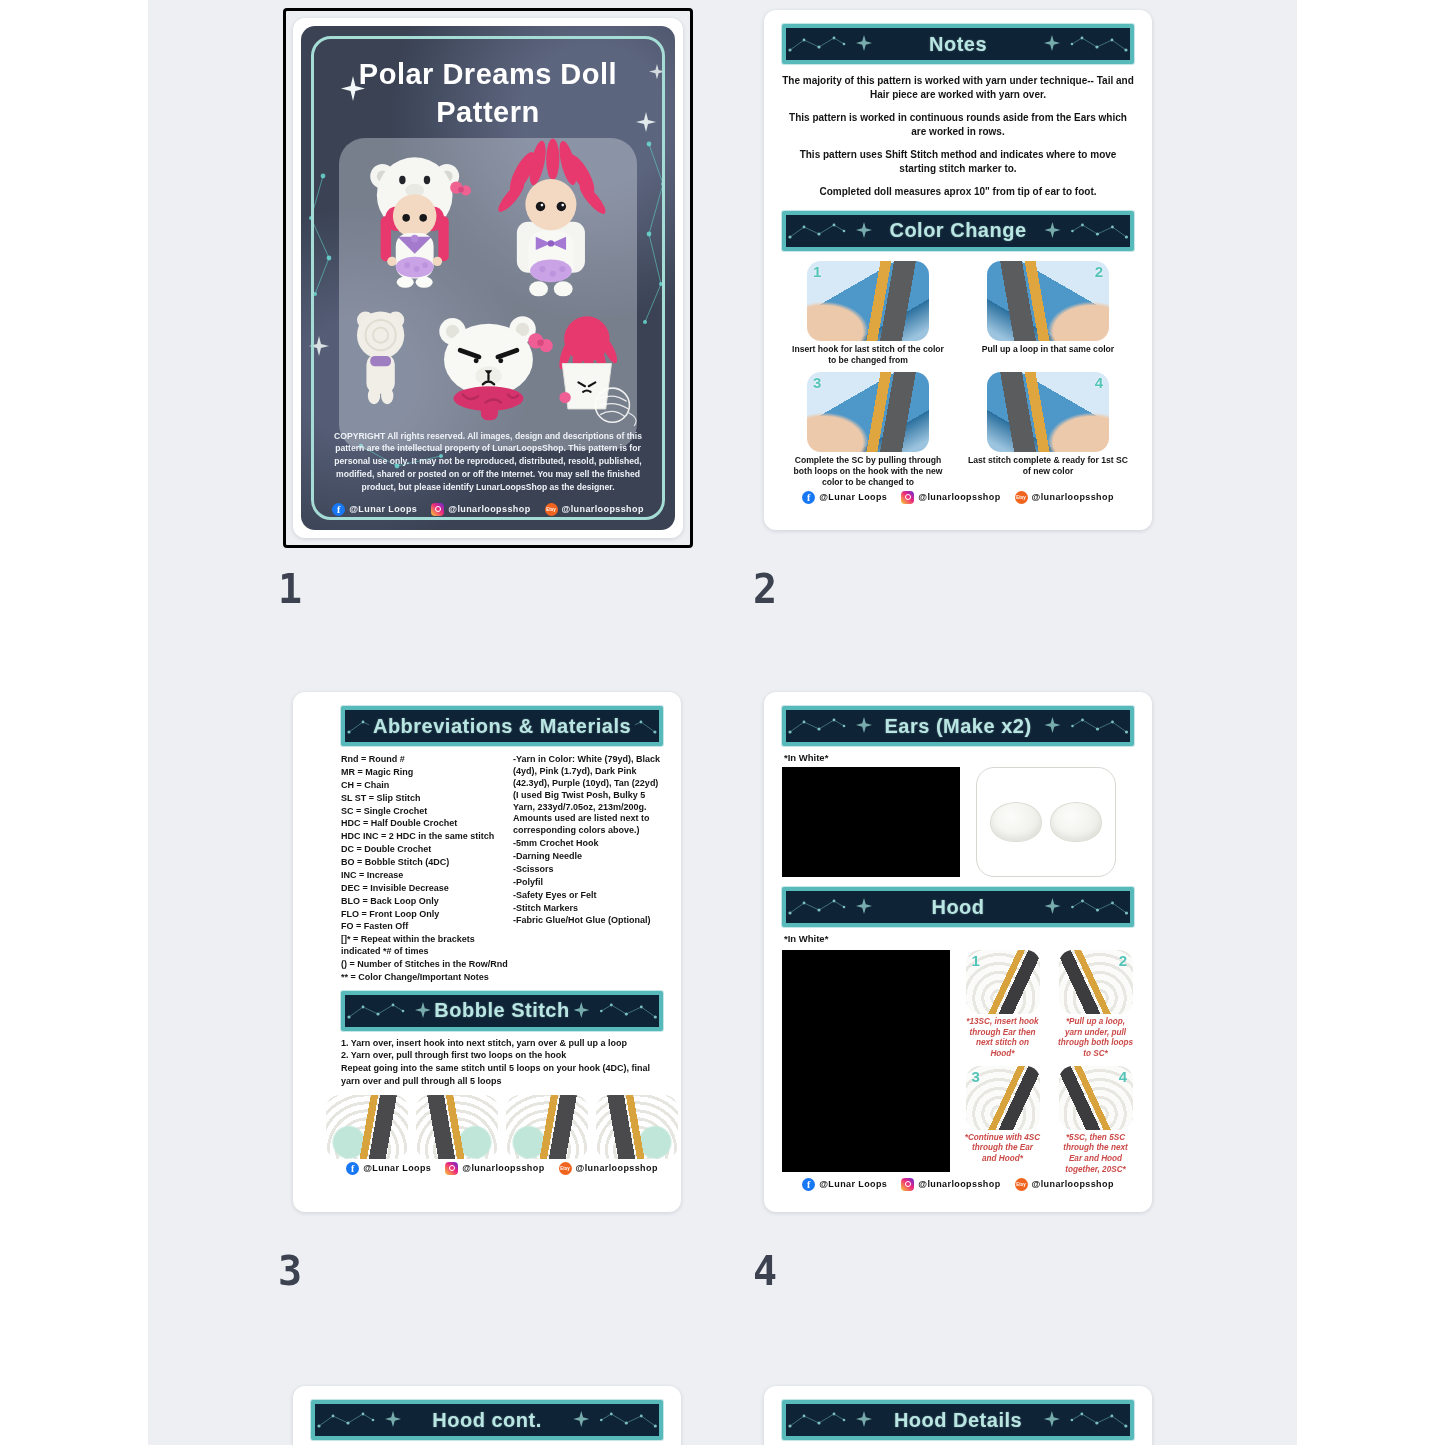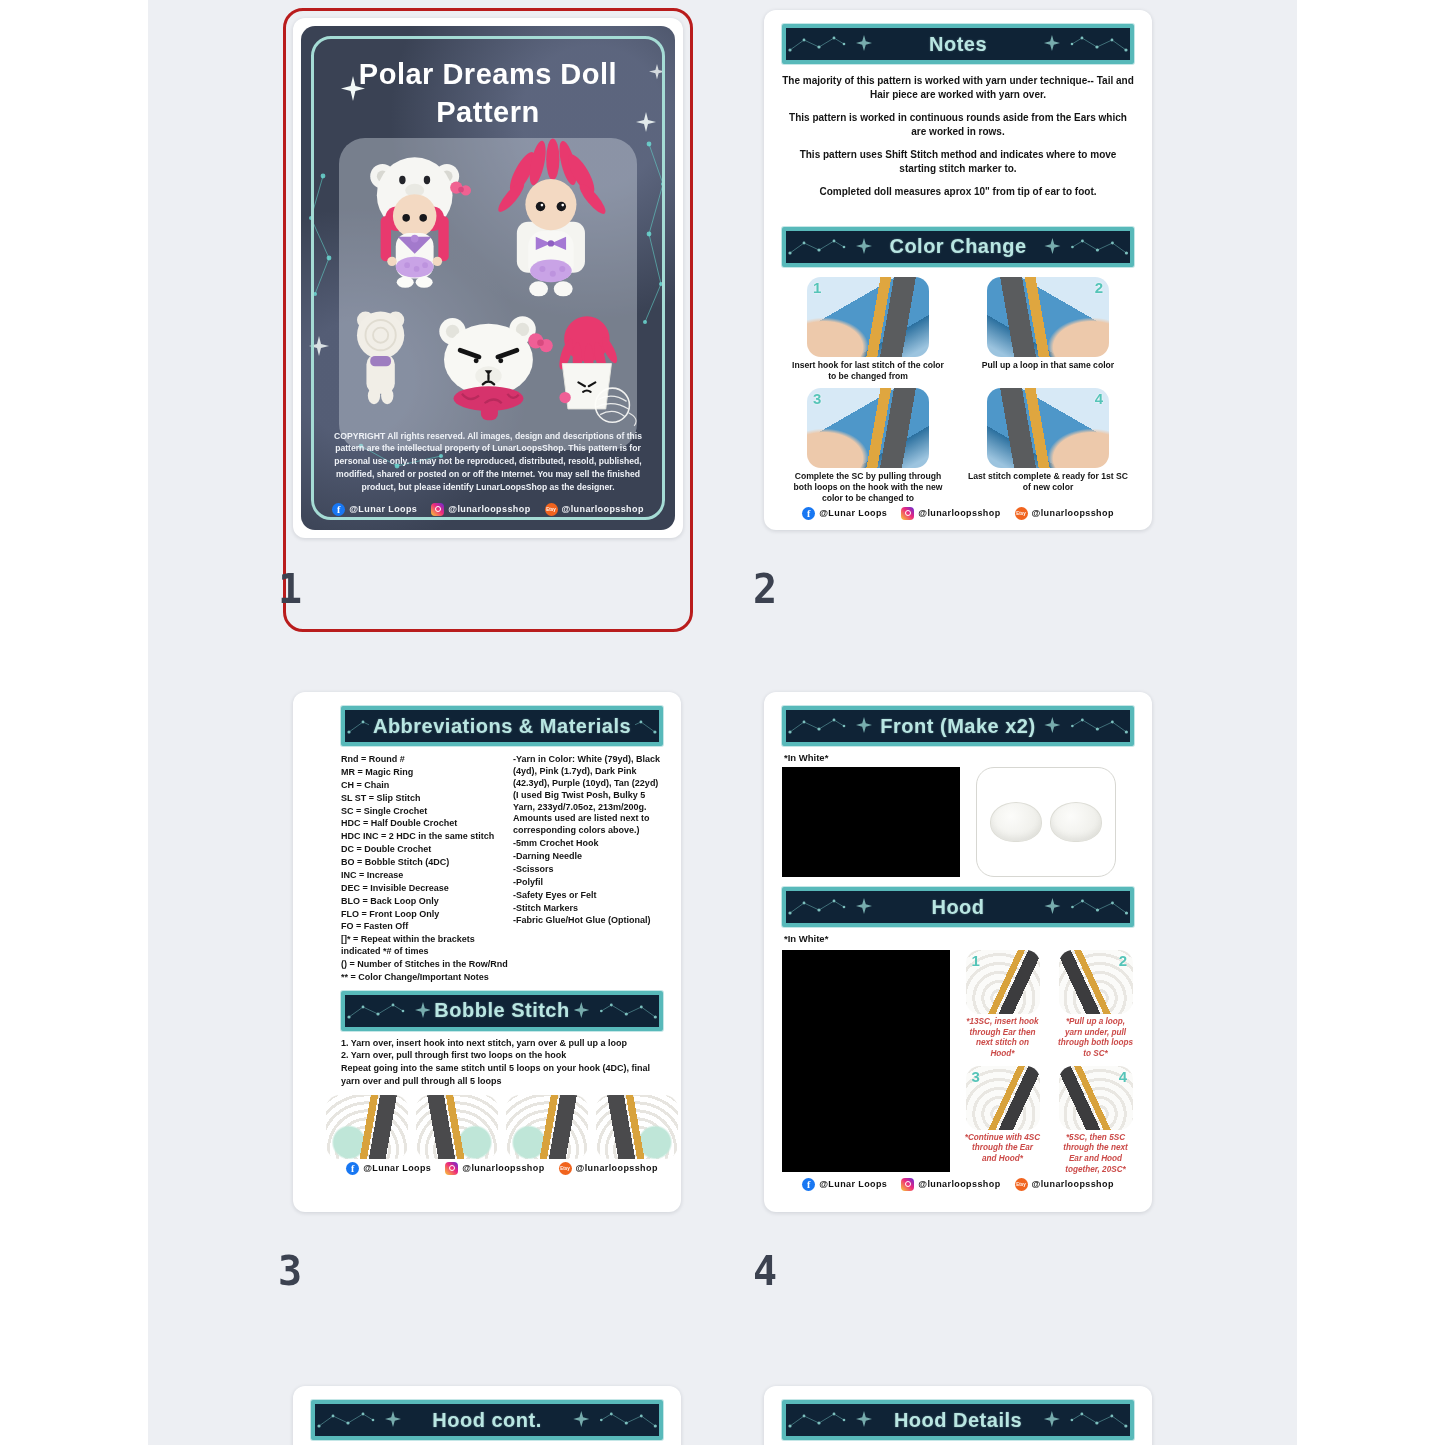--- a/index.html
+++ b/index.html
@@ -5,22 +5,22 @@
   * { margin:0; padding:0; box-sizing:border-box; }
   html,body { width:1445px; height:1445px; background:#ffffff; overflow:hidden;
     font-family:"Liberation Sans", sans-serif; }
   .stage { position:absolute; left:0; top:0; width:1445px; height:1445px; }
 
   .strip { position:absolute; left:148px; top:0; width:1149px; height:1445px; background:#edeff3; }
 
   .page-card { position:absolute; width:388px; height:520px; background:#ffffff; border-radius:12px;
     box-shadow:0 1px 4px rgba(20,25,40,.14); padding:14px 18px; display:flex; flex-direction:column; overflow:hidden; }
 
-  .sel-ring { position:absolute; left:283px; top:8px; width:410px; height:624px; border:3px solid #b91c1c;
-    border-radius:20px; padding:7px; }
+  .sel-ring { position:absolute; left:283px; top:8px; width:410px; height:540px; border:3px solid #000000;
+    border-radius:4px; padding:7px; }
   .sel-ring .page-card { position:relative; left:0; top:0; width:390px; height:520px; }
 
   .pagenum { position:absolute; font-family:"DejaVu Sans Mono", monospace; font-size:40px; font-weight:600;
     color:#3c4250; }
 
   
   .pill { flex:none; height:40px; border:4px solid #58b9ba; background:#0f2336; border-radius:2px;
     display:flex; align-items:center; justify-content:center; gap:4px; box-shadow:0 0 0 1px rgba(88,185,186,.35);
     overflow:hidden; }
   .pill-title { color:#b9e6e2; font-size:20px; font-weight:700; letter-spacing:.5px; white-space:nowrap;
@@ -309,21 +309,21 @@
             <circle cx="48" cy="6" r="1.4" fill="#8fdcd6"></circle>
     <circle cx="58" cy="12" r="1.3" fill="#8fdcd6"></circle>
     <path d="M78 3 L79.8 9.2 L86 11 L79.8 12.8 L78 19 L76.2 12.8 L70 11 L76.2 9.2 Z" fill="#9fe0da" opacity="0.85"></path>
   </svg>
 </span>
     </div>
     <p class="note-p">The majority of this pattern is worked with yarn under technique-- Tail and Hair piece are worked with yarn over.</p>
     <p class="note-p">This pattern is worked in continuous rounds aside from the Ears which are worked in rows.</p>
     <p class="note-p">This pattern uses Shift Stitch method and indicates where to move starting stitch marker to.</p>
     <p class="note-p">Completed doll measures aprox 10" from tip of ear to foot.</p>
-    <div class="pill" style="margin-top:28px;">
+    <div class="pill" style="margin-top:12px;">
       <span class="pill-deco">
   <svg width="92" height="24" viewBox="0 0 92 24" xmlns="http://www.w3.org/2000/svg">
     <polyline points="4,18 18,8 33,15 48,6 58,12" fill="none" stroke="#7fd4cf" stroke-width="1" opacity="0.5"></polyline>
     <circle cx="4" cy="18" r="1.6" fill="#8fdcd6"></circle>
             <circle cx="18" cy="8" r="1.4" fill="#8fdcd6"></circle>
     <circle cx="33" cy="15" r="1.6" fill="#8fdcd6"></circle>
             <circle cx="48" cy="6" r="1.4" fill="#8fdcd6"></circle>
     <circle cx="58" cy="12" r="1.3" fill="#8fdcd6"></circle>
     <path d="M78 3 L79.8 9.2 L86 11 L79.8 12.8 L78 19 L76.2 12.8 L70 11 L76.2 9.2 Z" fill="#9fe0da" opacity="0.85"></path>
   </svg>
@@ -506,21 +506,21 @@
   <svg width="92" height="24" viewBox="0 0 92 24" xmlns="http://www.w3.org/2000/svg">
     <polyline points="4,18 18,8 33,15 48,6 58,12" fill="none" stroke="#7fd4cf" stroke-width="1" opacity="0.5"></polyline>
     <circle cx="4" cy="18" r="1.6" fill="#8fdcd6"></circle>
             <circle cx="18" cy="8" r="1.4" fill="#8fdcd6"></circle>
     <circle cx="33" cy="15" r="1.6" fill="#8fdcd6"></circle>
             <circle cx="48" cy="6" r="1.4" fill="#8fdcd6"></circle>
     <circle cx="58" cy="12" r="1.3" fill="#8fdcd6"></circle>
     <path d="M78 3 L79.8 9.2 L86 11 L79.8 12.8 L78 19 L76.2 12.8 L70 11 L76.2 9.2 Z" fill="#9fe0da" opacity="0.85"></path>
   </svg>
 </span>
-      <span class="pill-title">Front (Make x2)</span>
+      <span class="pill-title">Ears (Make x2)</span>
       <span class="pill-deco flip">
   <svg width="92" height="24" viewBox="0 0 92 24" xmlns="http://www.w3.org/2000/svg">
     <polyline points="4,18 18,8 33,15 48,6 58,12" fill="none" stroke="#7fd4cf" stroke-width="1" opacity="0.5"></polyline>
     <circle cx="4" cy="18" r="1.6" fill="#8fdcd6"></circle>
             <circle cx="18" cy="8" r="1.4" fill="#8fdcd6"></circle>
     <circle cx="33" cy="15" r="1.6" fill="#8fdcd6"></circle>
             <circle cx="48" cy="6" r="1.4" fill="#8fdcd6"></circle>
     <circle cx="58" cy="12" r="1.3" fill="#8fdcd6"></circle>
     <path d="M78 3 L79.8 9.2 L86 11 L79.8 12.8 L78 19 L76.2 12.8 L70 11 L76.2 9.2 Z" fill="#9fe0da" opacity="0.85"></path>
   </svg>

